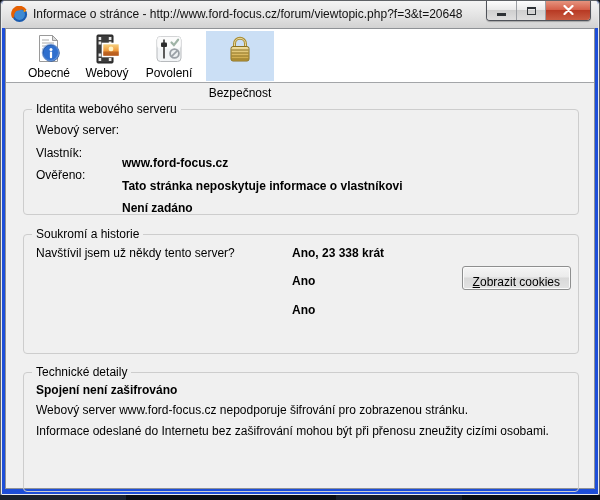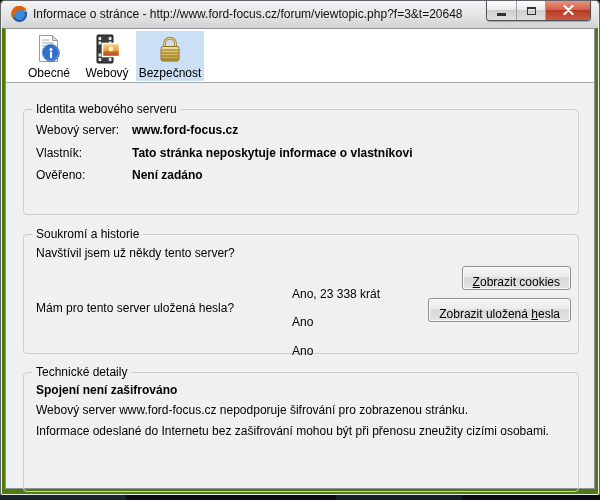--- a/index.html
+++ b/index.html
@@ -6,21 +6,21 @@
   html,body { width:600px; height:500px; overflow:hidden; }
   body {
     font-family:"Liberation Sans","DejaVu Sans",sans-serif;
     font-size:12px; color:#000;
     background:#0b0f15;
     position:relative;
   }
   
   .window {
     position:absolute; left:0; top:0; width:600px; height:496px;
-    background:#4d7c0f;
+    background:#1d4ed8;
     border:1px solid #5f6266;
     border-radius:4px 4px 2px 2px;
     box-shadow:inset 0 0 0 1px #e9ebec;
   }
   
   .titlebar {
     position:absolute; left:1px; right:1px; top:0; height:27px;
     background:linear-gradient(#f4f4f4,#e3e3e3 55%,#d2d2d2);
     border-radius:4px 4px 0 0;
   }
@@ -57,39 +57,39 @@
     background:#ffffff; border-bottom:1px solid #a3a5a8;
     display:flex; align-items:center; padding-left:14px; gap:4px;
   }
   .tab {
     height:50px; margin-top:1px; display:flex; flex-direction:column;
     align-items:center; justify-content:flex-start; padding-top:2px;
     cursor:default;
   }
   .tab .ticon { width:32px; height:32px; display:block; }
   .tab .tlabel { margin-top:1px; font-size:12px; color:#000; }
-  .tab.selected { background:#cbdff5; }
+  .tab.selected { background:#cbdff5;gap:20px; }
   .t-general{width:58px}.t-media{width:50px}.t-perm{width:66px}.t-sec{width:68px}
   
   .content { position:absolute; left:0; right:0; top:55px; bottom:0; }
   .groupbox {
     position:absolute; left:17px; width:556px;
     border:1px solid #cdcdcd; border-radius:4px;
   }
   .gb-identity { top:25px;  height:106px; }
   .gb-privacy  { top:150px; height:120px; }
   .gb-technical{ top:288px; height:120px; }
   .grouplabel {
     position:absolute; top:-8px; left:8px; background:#f0f0f0;
     padding:0 4px; font-size:12px; color:#000; line-height:15px;
   }
   .row-label { position:absolute; left:12px;  white-space:nowrap; line-height:14px; }
-  .row-value { position:absolute; left:108px; white-space:nowrap; font-weight:bold; line-height:14px; }
+  .row-value { position:absolute; left:98px; white-space:nowrap; font-weight:bold; line-height:14px;margin-top:33px; }
   .q  { position:absolute; left:12px; width:246px; line-height:15px; }
-  .a  { position:absolute; left:268px; font-weight:normal; line-height:14px; white-space:nowrap;margin-top:41px; }
+  .a  { position:absolute; left:268px; font-weight:bold; line-height:14px; white-space:nowrap; }
   .pushbtn {
     position:absolute; right:7px; height:24px; padding:8px 10px;
     font-family:"Liberation Sans","DejaVu Sans",sans-serif; font-size:12px; color:#000;
     background:linear-gradient(#f5f5f5,#ebebeb 45%,#d9d9d9 50%,#e3e3e3);
     border:1px solid #8e8f8f; border-radius:3px;
     box-shadow:inset 0 0 0 1px #fbfbfb; cursor:default; white-space:nowrap;
   }
   .ak { text-decoration:underline; }
   .tech-line { position:absolute; left:12px; right:10px; line-height:15px; }
   .tech-head { font-weight:bold; }
@@ -177,20 +177,34 @@
               </linearGradient>
             </defs>
             <rect x="11.5" y="10.5" width="17" height="13" fill="url(#sunset)" stroke="#ffffff" stroke-width="1.6"></rect>
             <circle cx="20" cy="16" r="2.4" fill="#fff3c4"></circle>
             <rect x="12.3" y="18.5" width="15.4" height="4.2" fill="#a34b16" opacity=".55"></rect>
           </svg>
         </span>
         <span class="tlabel">Webový</span>
       </div>
 
+      <div class="tab t-perm">
+        <span class="ticon">
+          <svg width="32" height="32" viewBox="0 0 32 32">
+            <rect x="4" y="3.5" width="24" height="25" rx="3.5" fill="#f2f4f6" stroke="#b7babd"></rect>
+            <rect x="4" y="3.5" width="24" height="12" rx="3.5" fill="#fdfdfd" opacity=".8"></rect>
+            <line x1="11" y1="6.5" x2="11" y2="25.5" stroke="#4a4a4a" stroke-width="1.8"></line>
+            <rect x="8" y="9.5" width="6" height="4.5" rx="1" fill="#2d2d2d"></rect>
+            <path d="M18.5 9.5 l2.4 2.6 4.2-5.4" fill="none" stroke="#9fb3a6" stroke-width="2.2" stroke-linecap="round"></path>
+            <circle cx="21.5" cy="20.5" r="4.4" fill="#eef1f3" stroke="#9aa0a6" stroke-width="1.8"></circle>
+            <line x1="18.4" y1="23.6" x2="24.6" y2="17.4" stroke="#9aa0a6" stroke-width="1.8"></line>
+          </svg>
+        </span>
+        <span class="tlabel">Povolení</span>
+      </div>
 
       <div class="tab t-sec selected">
         <span class="ticon">
           <svg width="32" height="32" viewBox="0 0 32 32">
             <path d="M10.5 16 v-5.2 a5.5 5.5 0 0 1 11 0 V16" fill="none" stroke="#a98e35" stroke-width="3"></path>
             <path d="M10.5 16 v-5.2 a5.5 5.5 0 0 1 11 0 V16" fill="none" stroke="#ead9a0" stroke-width="1"></path>
             <defs>
               <linearGradient id="gold" x1="0" y1="0" x2="0" y2="1">
                 <stop offset="0" stop-color="#f1e3ab"></stop>
                   <stop offset=".5" stop-color="#ddbd66"></stop>
@@ -224,23 +238,21 @@
 
       <div class="groupbox gb-privacy">
         <span class="grouplabel">Soukromí a historie</span>
 
         <span class="q" style="top:11px">Navštívil jsem už někdy tento server?</span>
         <span class="a" style="top:11px">Ano, 23 338 krát</span>
 
         <span class="a" style="top:39px">Ano</span>
         <button class="pushbtn" style="top:31px"><span></span><span class="ak">Z</span><span>obrazit cookies</span></button>
 
-        <span class="q" style="top:66px">Mám pro tento server uložená hesla?</span>
         <span class="a" style="top:68px">Ano</span>
-        <button class="pushbtn" style="top:63px"><span>Zobrazit uložená </span><span class="ak">h</span><span>esla</span></button>
       </div>
 
       <div class="groupbox gb-technical">
         <span class="grouplabel">Technické detaily</span>
         <span class="tech-line tech-head" style="top:10px">Spojení není zašifrováno</span>
         <span class="tech-line" style="top:30px">Webový server www.ford-focus.cz nepodporuje šifrování pro zobrazenou stránku.</span>
         <span class="tech-line" style="top:51px">Informace odeslané do Internetu bez zašifrování mohou být při přenosu zneužity cizími osobami.</span>
       </div>
 
     </div>

